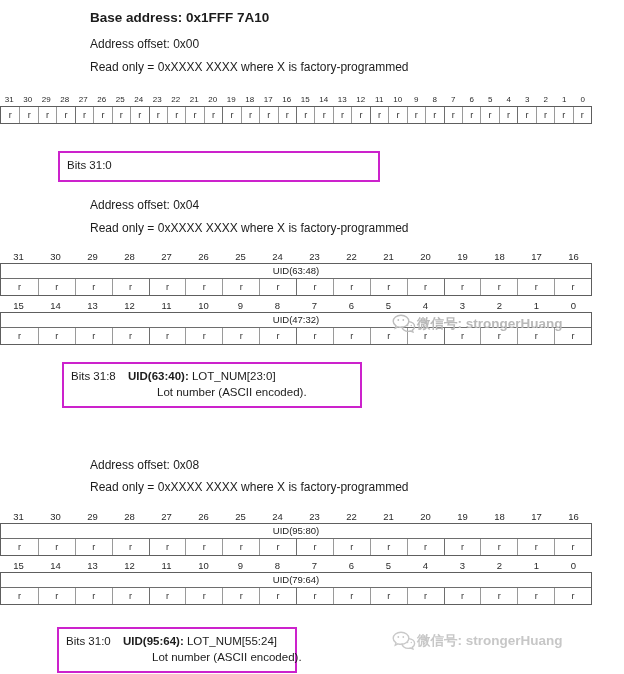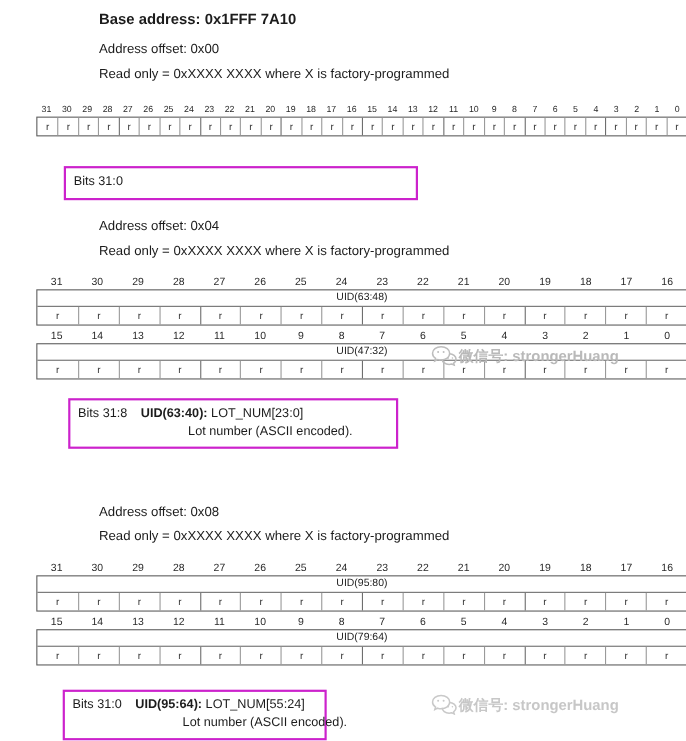--- a/index.html
+++ b/index.html
@@ -10,21 +10,21 @@
   .abs{position:absolute;}
 
   
   .base-address{left:90px;top:10px;font-size:13.5px;font-weight:bold;}
   .meta-line{font-size:12px;left:90px;}
   #s0-offset{top:37px;} #s0-ro{top:60px;}
   #s1-offset{top:198px;} #s1-ro{top:221px;}
   #s2-offset{top:458px;} #s2-ro{top:480px;}
 
   
-  .bit-table{left:33px;width:592px;}
+  .bit-table{left:0;width:592px;}
   #table-0{top:93px;} #table-1{top:250px;} #table-2{top:510px;}
   .num-row{display:grid;text-align:center;color:#2a2a2a;}
   .cols32 .num-row{grid-template-columns:repeat(32,1fr);font-size:8px;height:13px;line-height:13px;}
   .cols16 .num-row{grid-template-columns:repeat(16,1fr);font-size:9.5px;height:13px;line-height:13px;}
   .reg-box{border:1px solid #5e5e5e;background:#fff;}
   .field-row{
     height:14px;line-height:14px;text-align:center;font-size:9.5px;
     border-bottom:1px solid #6e6e6e;color:#222;
   }
   .r-row{display:grid;}
@@ -45,21 +45,21 @@
     box-sizing:border-box;
   }
   #note-0{left:58px;top:151px;width:322px;}
   #note-1{left:62px;top:362px;width:300px;}
   #note-2{left:57px;top:627px;width:240px;}
   .note-entry{display:flex;gap:7px;}
   .note-entry + .note-entry{margin-top:7px;}
   .note-bits{flex:none;width:50px;white-space:nowrap;}
   .note-body{white-space:nowrap;}
   .note-name{font-weight:bold;}
-  .note-line2{display:block;margin-left:43px;white-space:nowrap;}
+  .note-line2{display:block;margin-left:29px;white-space:nowrap;}
 
   
   .watermark{display:flex;align-items:center;gap:1px;font-weight:600;font-size:13.5px;white-space:nowrap;}
   #wm-mid{left:392px;top:314px;color:#b9b9b9;}
   #wm-bottom{left:392px;top:631px;color:#c7c7c7;}
   .wm-icon{flex:none;display:block;}
 </style>
 </head>
 <body>
 

